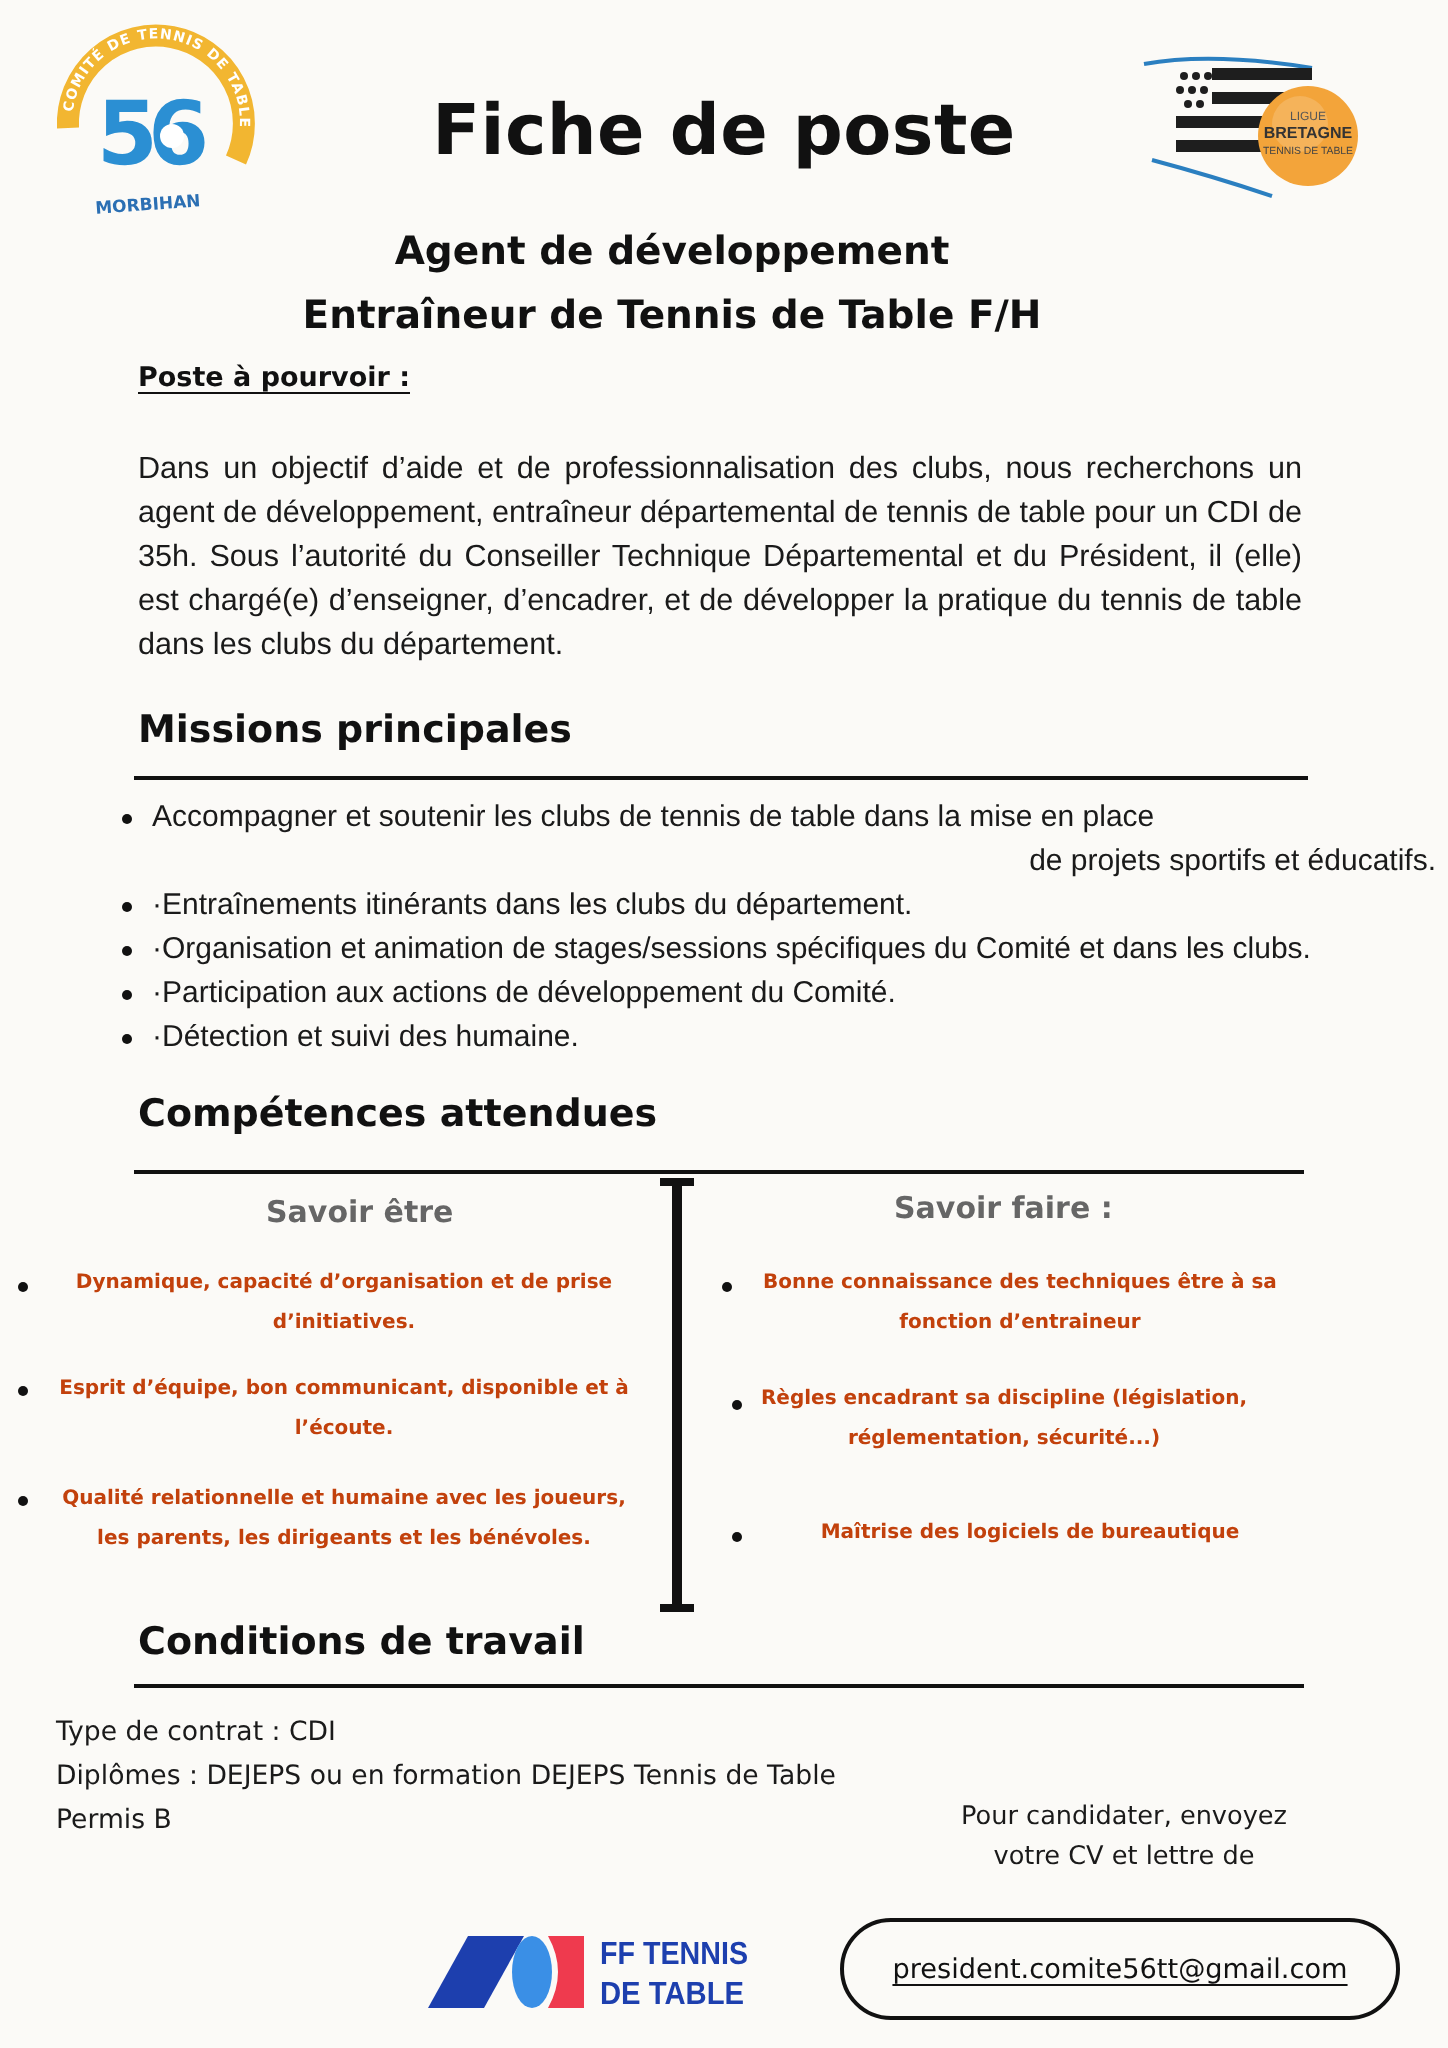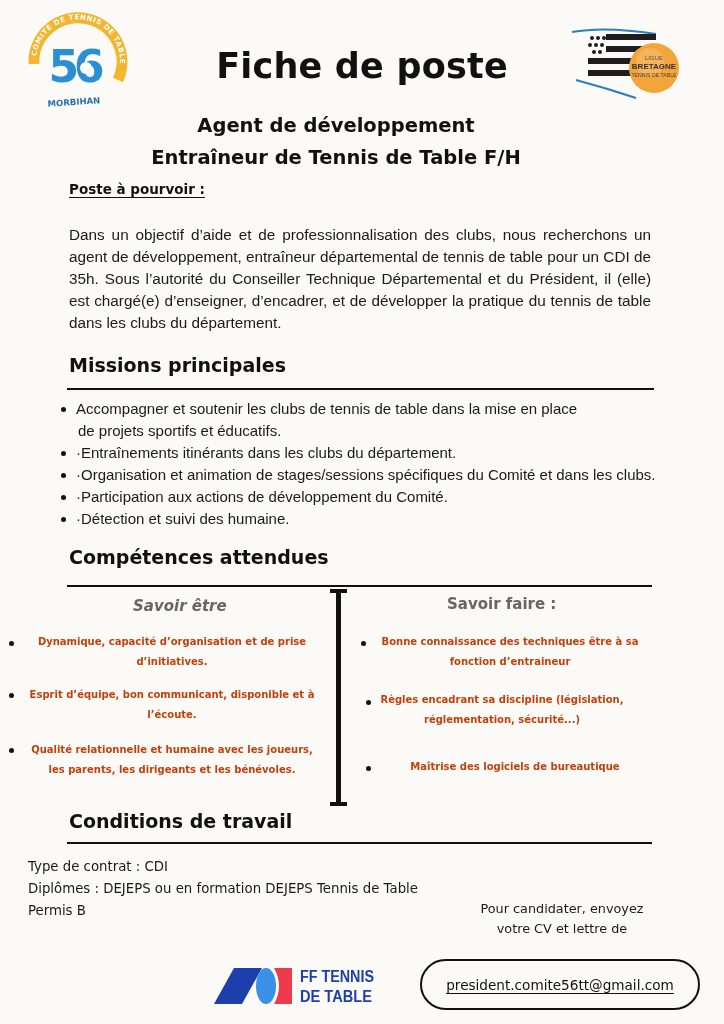--- a/index.html
+++ b/index.html
@@ -53,35 +53,35 @@
   .missions {
     left: 58px; top: 398px; width: 660px; list-style: none;
     font-family: "Liberation Sans", sans-serif; font-size: 15px;
     line-height: 22px; color: #1a1a1a;
   }
   .missions li { position: relative; padding-left: 18px; }
   .missions li::before {
     content: ""; position: absolute; left: 3px; top: 9px;
     width: 5px; height: 5px; border-radius: 50%; background: #111;
   }
-  .missions li .cont { display: block; padding-left: 2px; }
+  .missions li .cont { display: block; padding-left: 2px; text-align: right; }
 
   .comp-h { left: 69px; top: 546px; }
   .comp-rule { left: 67px; top: 585px; width: 585px; }
 
   .vbar { left: 336px; top: 590px; width: 5px; height: 215px; background: #111; }
   .vcap { left: 330px; width: 17px; height: 4px; background: #111; }
   .vcap.top { top: 589px; }
   .vcap.bot { top: 802px; }
 
   .col-h {
     font-family: "DejaVu Sans", sans-serif; font-weight: bold;
     font-size: 15px; color: #666;
   }
-  .se-h { left: 133px; top: 597px; font-style: italic; }
+  .se-h { left: 133px; top: 597px; }
   .sf-h { left: 447px; top: 595px; }
 
   .skill {
     font-family: "DejaVu Sans", sans-serif; font-weight: bold;
     font-size: 10px; line-height: 20px; text-align: center; color: #c2410c;
   }
   .bullet {
     width: 5px; height: 5px; border-radius: 50%; background: #111;
   }
 

